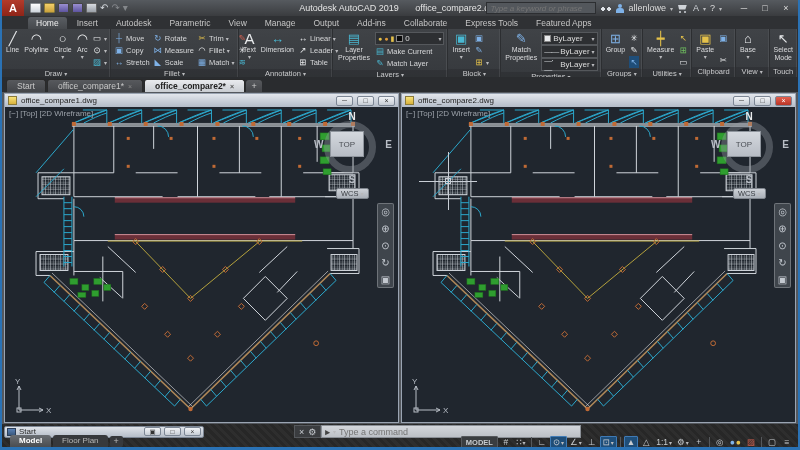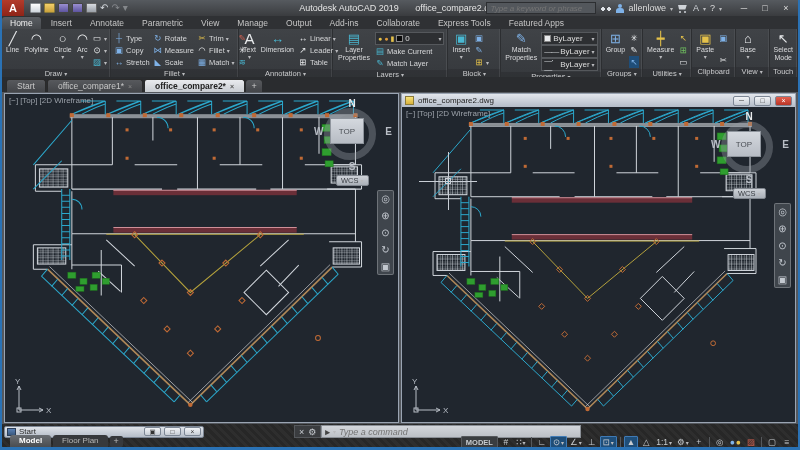--- a/index.html
+++ b/index.html
@@ -26,21 +26,21 @@
   .person { width:8px; height:9px; position:relative; }
   .person:before { content:""; position:absolute; left:2px; top:0; width:4px; height:4px; border-radius:50%; background:#7fb2e8; }
   .person:after { content:""; position:absolute; left:0; top:4px; width:8px; height:5px; border-radius:3px 3px 0 0; background:#7fb2e8; }
   .cart { width:12px; height:9px; position:relative; }
   .cart:before { content:""; position:absolute; left:1px; top:1px; width:9px; height:5px; background:#cfd3d8; clip-path:polygon(0 0,100% 0,82% 100%,12% 100%); }
   .cart:after { content:""; position:absolute; left:2px; bottom:0; width:2px; height:2px; border-radius:50%; background:#cfd3d8; box-shadow:5px 0 0 #cfd3d8; }
   .winbtns { display:flex; gap:1px; margin-left:8px; }
   .winbtn { width:20px; height:13px; display:flex; align-items:center; justify-content:center; color:#ddd; font-size:9px; }
 
   
-  .ribbontabs { position:absolute; top:16px; left:0; right:0; height:13px; background:#2f3134; display:flex; align-items:flex-end; gap:2px; }
+  .ribbontabs { position:absolute; top:16px; left:0; right:0; height:13px; background:#2f3134; display:flex; align-items:flex-end; padding-left:26px; gap:2px; }
   .rtab { padding:1px 8px 1px; font-size:8.5px; color:#c6c6c6; }
   .rtab.active { background:linear-gradient(#5a5e63,#46494d); color:#f0f0f0; border-radius:3px 3px 0 0; }
 
   
   .ribbon { position:absolute; top:29px; left:0; right:0; height:48px; background:linear-gradient(#404347,#36393d); display:flex; }
   .panel { display:flex; flex-direction:column; border-right:1px solid #2c2e31; box-shadow:inset -1px 0 0 #4a4d51; }
   .p-body { flex:1; display:flex; align-items:stretch; padding:2px 3px 0; gap:3px; }
   .p-label { height:10px; font-size:7.5px; color:#c9cacc; text-align:center; line-height:10px; background:rgba(0,0,0,.12); white-space:nowrap; overflow:hidden; }
   .bigbtn { display:flex; flex-direction:column; align-items:center; justify-content:flex-start; font-size:7px; color:#dcdddf; text-align:center; line-height:7.5px; padding:0 1px; }
   .bigicon { font-size:13px; line-height:15px; height:15px; color:#cfd6dd; }
@@ -102,21 +102,21 @@
   .bottombar { position:absolute; left:0; right:0; bottom:0; height:26px; background:repeating-linear-gradient(45deg,#2e2e2e 0 3px,#272727 3px 6px); }
   .row1 { position:absolute; top:1px; left:0; right:0; height:13px; display:flex; align-items:center; }
   .startbar { margin-left:2px; width:200px; height:12px; background:linear-gradient(#dfe3e9,#b5bdc8); border:1px solid #7c8694; border-radius:2px; display:flex; align-items:center; gap:3px; padding:0 2px; color:#2a2a2a; font-size:8px; }
   .startbar .grid { width:9px; height:8px; background:linear-gradient(#5a81b5,#39587e); border:1px solid #2c3e57; }
   .startbar .spacer { flex:1; }
   .sbbtn { width:17px; height:9px; background:linear-gradient(#f2f4f7,#c6ccd4); border:1px solid #7c8694; border-radius:2px; font-size:6.5px; color:#333; display:flex; align-items:center; justify-content:center; }
   .cmdwrap { margin-left:90px; display:flex; align-items:center; height:13px; }
   .cmdtools { display:flex; align-items:center; gap:4px; background:#3a3c3f; border:1px solid #55585c; height:13px; padding:0 4px; color:#c9cdd2; font-size:9px; }
   .cmdline { width:260px; height:13px; background:linear-gradient(#d3d6db,#bcc0c6); border:1px solid #8a8f96; display:flex; align-items:center; padding:0 3px; gap:3px; }
   .cmdline .prompt { color:#444; font-size:9px; font-weight:bold; }
-  .cmdinput { flex:1; border:none; background:transparent; font-style:italic; color:#55595e; font-size:9px; font-family:"Liberation Sans",sans-serif; outline:none; }
+  .cmdinput { flex:1; border:none; background:transparent; color:#55595e; font-size:9px; font-family:"Liberation Sans",sans-serif; outline:none; }
   .row2 { position:absolute; bottom:3px; left:0; right:0; height:12px; display:flex; align-items:flex-start; }
   .laytabs { display:flex; align-items:center; margin-left:8px; gap:2px; height:12px; }
   .ltab { padding:0 9px; height:12px; line-height:12px; font-size:8px; color:#b5b5b5; background:#37393c; border-radius:3px 3px 0 0; }
   .ltab.active { background:linear-gradient(#6a6e73,#4a4d51); color:#fff; font-weight:bold; }
   .lplus { width:13px; height:11px; background:#37393c; color:#bbb; text-align:center; line-height:11px; border-radius:2px; }
   .statusbar { margin-left:auto; display:flex; align-items:center; gap:1px; padding-right:4px; height:14px; }
   .stbtn { min-width:14px; height:13px; display:flex; align-items:center; justify-content:center; gap:1px; color:#c8ccd0; font-size:8.5px; padding:0 2px; border-radius:1px; }
   .stbtn.on { background:#1f4e79; border:1px solid #3f7ab5; }
   .stbtn.txt { font-size:7.5px; font-weight:bold; background:#3a3d40; border:1px solid #55585c; padding:0 4px; }
   .stsep { width:1px; height:10px; background:#55585c; margin:0 2px; }
@@ -275,21 +275,21 @@
         <div class="winbtn">─</div>
         <div class="winbtn">□</div>
         <div class="winbtn">×</div>
       </div>
     </div>
   </div>
 
   <div class="ribbontabs">
     <div class="rtab active">Home</div>
     <div class="rtab">Insert</div>
-    <div class="rtab">Annotate</div>
+    <div class="rtab">Autodesk</div>
     <div class="rtab">Parametric</div>
     <div class="rtab">View</div>
     <div class="rtab">Manage</div>
     <div class="rtab">Output</div>
     <div class="rtab">Add-ins</div>
     <div class="rtab">Collaborate</div>
     <div class="rtab">Express Tools</div>
     <div class="rtab">Featured Apps</div>
   </div>
 
@@ -331,21 +331,21 @@
         </div>
       </div>
       <div class="p-label"><span>Draw</span> <span class="dd">▾</span></div>
     </div>
 
     <div class="panel" style="width:128px">
       <div class="p-body">
         <div class="smallcol">
           <div class="srow">
               <span class="sicon bc">┼</span>
-              <span>Type</span>
+              <span>Move</span>
             </div>
           <div class="srow">
               <span class="sicon bc">▣</span>
               <span>Copy</span>
             </div>
           <div class="srow">
               <span class="sicon bc">↔</span>
               <span>Stretch</span>
             </div>
         </div>
@@ -599,20 +599,28 @@
     <div class="ftab active">
         <span>office_compare2*</span>
         <span class="x">×</span>
       </div>
     <div class="plustab">+</div>
   </div>
 
   <div class="workspace">
 
     <div class="dwgwin">
+      <div class="dwgtitle">
+        <div class="dwgicon"></div>
+        <span>office_compare1.dwg</span>
+        <div class="spacer"></div>
+        <div class="mdibtn">─</div>
+        <div class="mdibtn">□</div>
+        <div class="mdibtn">×</div>
+      </div>
       <div class="canvas">
         <div class="vplabel">
           <span>[−]</span>
           <span>[Top]</span>
           <span>[2D Wireframe]</span>
         </div>
         <svg class="fpsvg" viewBox="0 0 388 316" preserveAspectRatio="xMidYMid meet">
             <use href="#fp"></use>
           </svg>
         <div class="viewcube">

